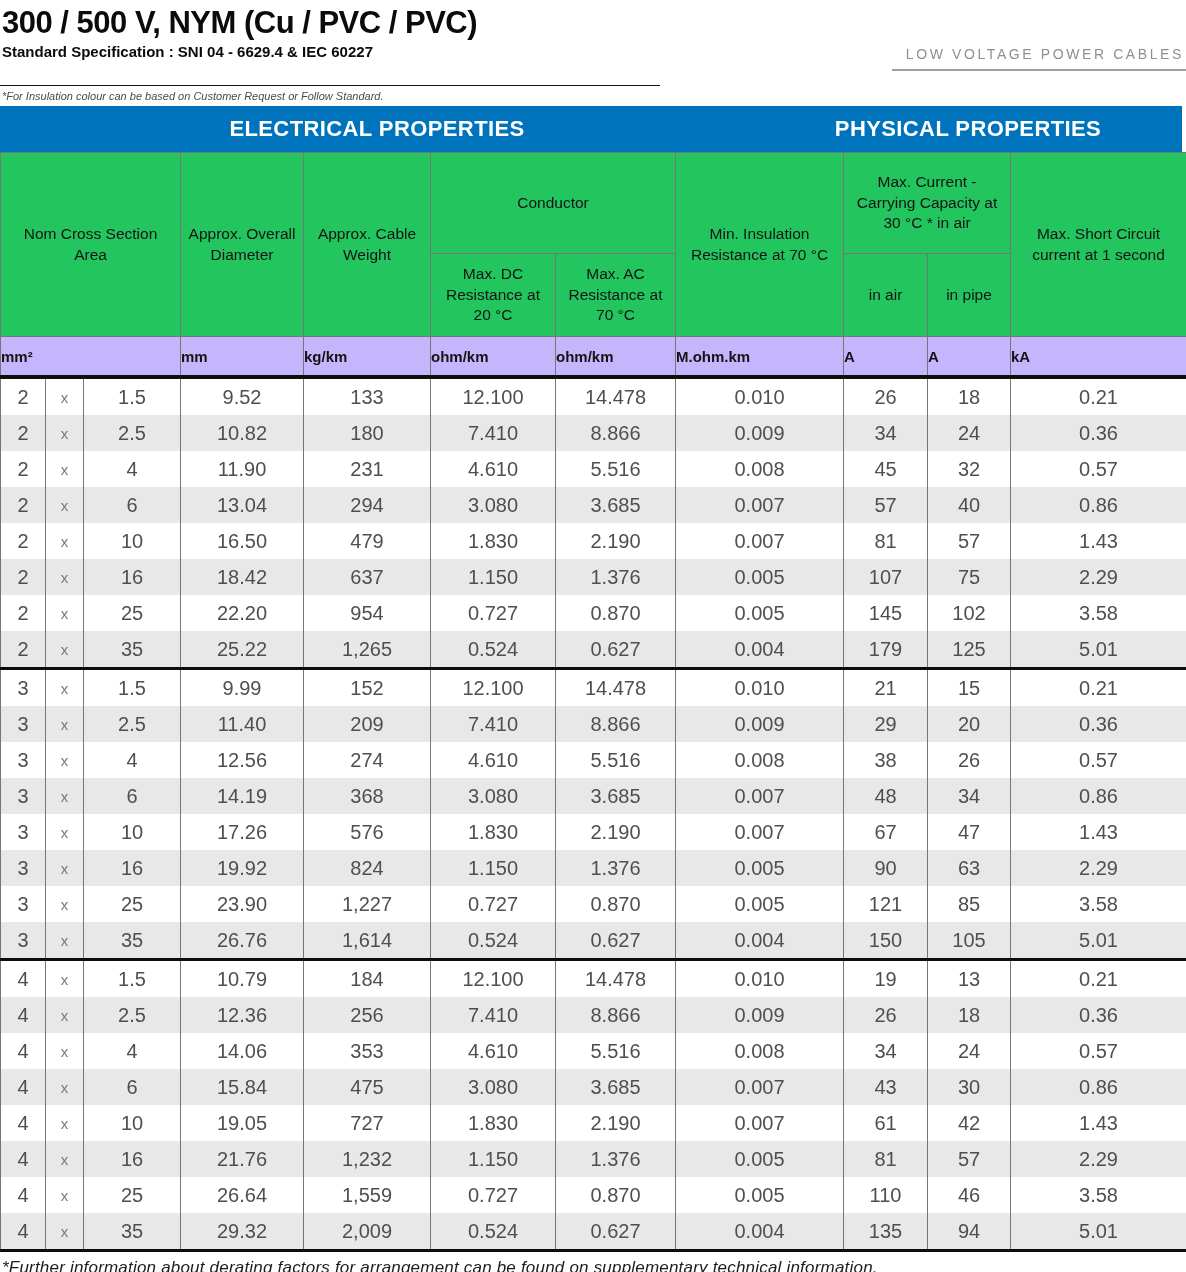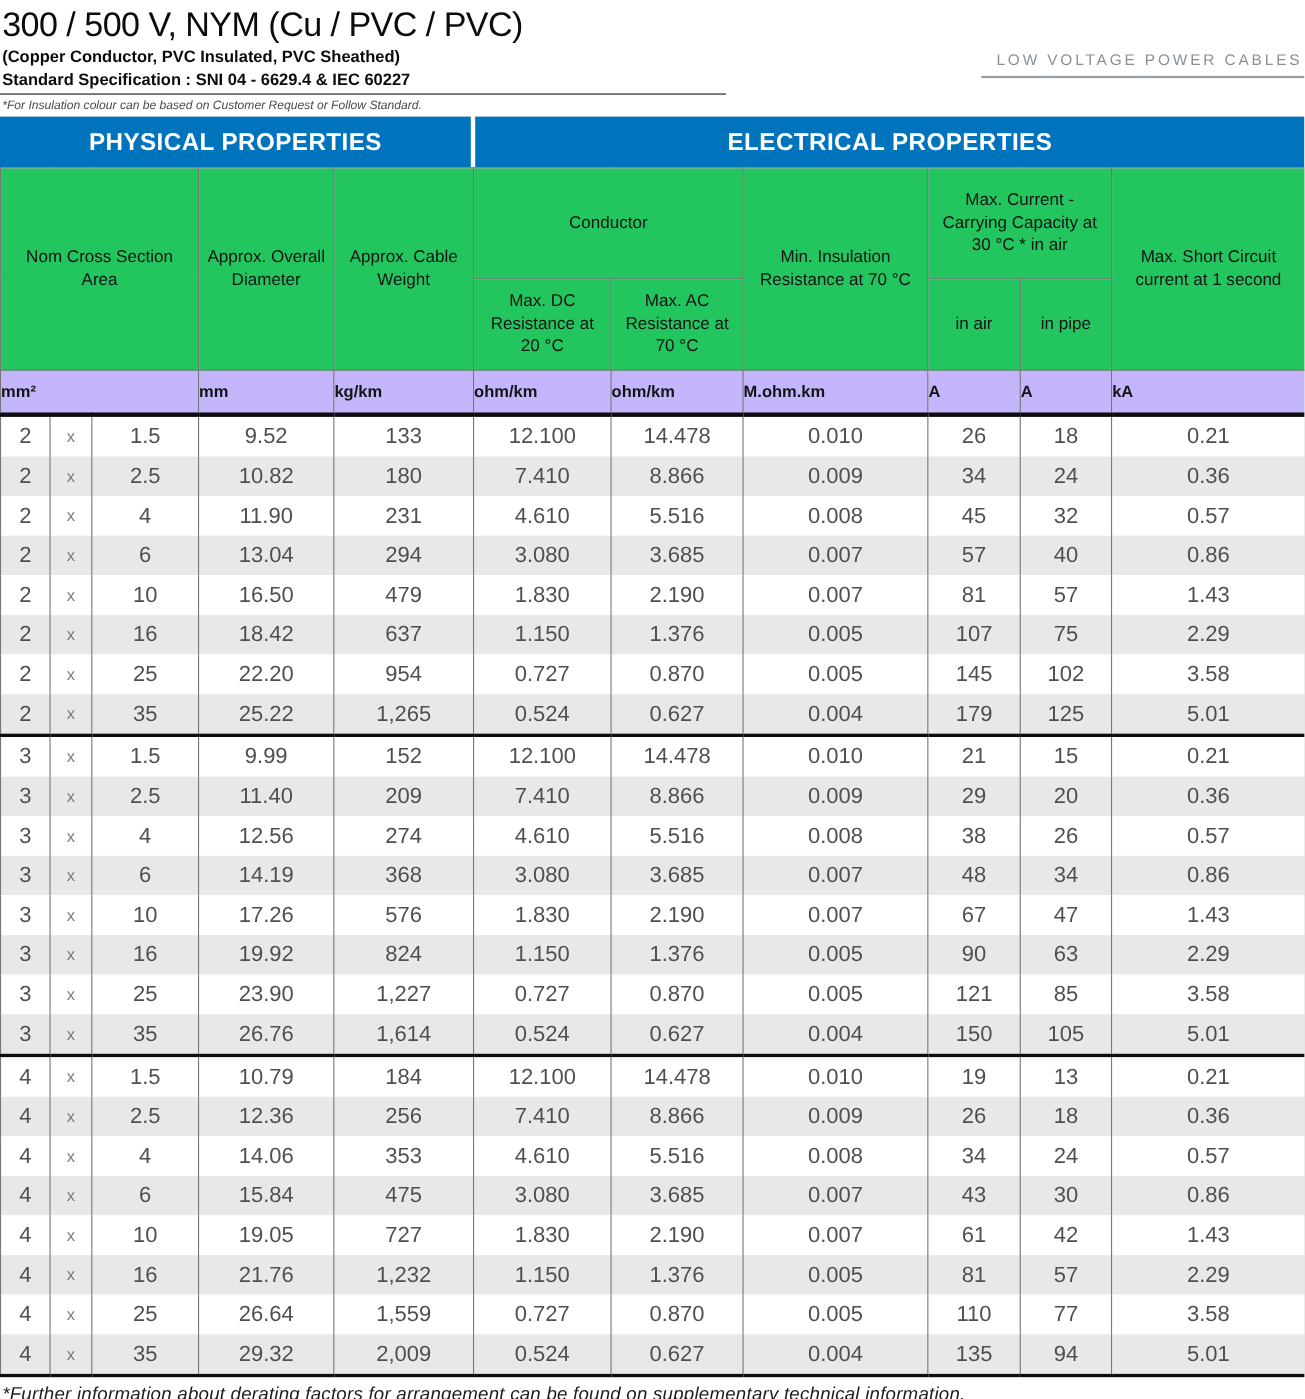--- a/index.html
+++ b/index.html
@@ -2,21 +2,21 @@
 <html><head>
 <meta charset="utf-8">
 <style>
   html,body{margin:0;padding:0;background:#fff;}
   .page{
     width:1186px;height:1272px;position:relative;background:#fff;
     font-family:"Liberation Sans",sans-serif;color:#111;overflow:hidden;
   }
   
   .head{position:relative;height:106px;}
-  .title{font-size:31px;font-weight:400;letter-spacing:-0.5px;padding:5px 0 0 2px;color:#0b0b0b;}
+  .title{font-size:31px;font-weight:700;letter-spacing:-0.5px;padding:5px 0 0 2px;color:#0b0b0b;}
   .sub{font-size:15px;font-weight:700;padding-left:2px;line-height:1.4;color:#0b0b0b;}
   .rule{position:absolute;left:0;top:85px;width:660px;border-top:1.5px solid #111;}
   .ins-note{position:absolute;left:2px;top:90px;font-size:11px;font-style:italic;color:#4a4a4a;}
   .corner{
     position:absolute;top:2px;right:0;font-size:14px;letter-spacing:2.6px;
     color:#8a9096;border-bottom:2px solid #99a0a5;padding:0 2px 7px 14px;white-space:nowrap;margin-top:44px;
   }
   
   .banners{display:flex;height:46px;}
   .banner{
@@ -52,30 +52,29 @@
   
   .foot{font-size:17px;font-style:italic;color:#1c1c1c;padding:6px 0 0 2px;letter-spacing:.2px;}
 </style>
 </head>
 <body>
 
 <div class="page">
 
   <div class="head">
     <div class="title">300 / 500 V, NYM (Cu / PVC / PVC)</div>
-    <div class="sub">(Copper Conductor, PVC Insulated, PVC Sheathed)</div>
     <div class="sub">Standard Specification : SNI 04 - 6629.4 &amp; IEC 60227</div>
     <div class="rule"></div>
     <div class="ins-note">*For Insulation colour can be based on Customer Request or Follow Standard.</div>
     <div class="corner">LOW VOLTAGE POWER CABLES</div>
   </div>
 
   <div class="banners">
+    <div class="banner electrical">ELECTRICAL PROPERTIES</div>
     <div class="banner physical">PHYSICAL PROPERTIES</div>
-    <div class="banner electrical">ELECTRICAL PROPERTIES</div>
   </div>
 
   <table>
     <colgroup>
       <col class="c-cores">
         <col class="c-x">
         <col class="c-size">
       <col class="c-dia">
         <col class="c-wt">
         <col class="c-dc">
@@ -403,21 +402,21 @@
         <tr>
       <td>4</td>
       <td class="xcell">x</td>
       <td>25</td>
       <td>26.64</td>
       <td>1,559</td>
       <td>0.727</td>
       <td>0.870</td>
       <td>0.005</td>
       <td>110</td>
-      <td>77</td>
+      <td>46</td>
       <td>3.58</td>
     </tr>
         <tr class="alt">
       <td>4</td>
       <td class="xcell">x</td>
       <td>35</td>
       <td>29.32</td>
       <td>2,009</td>
       <td>0.524</td>
       <td>0.627</td>

